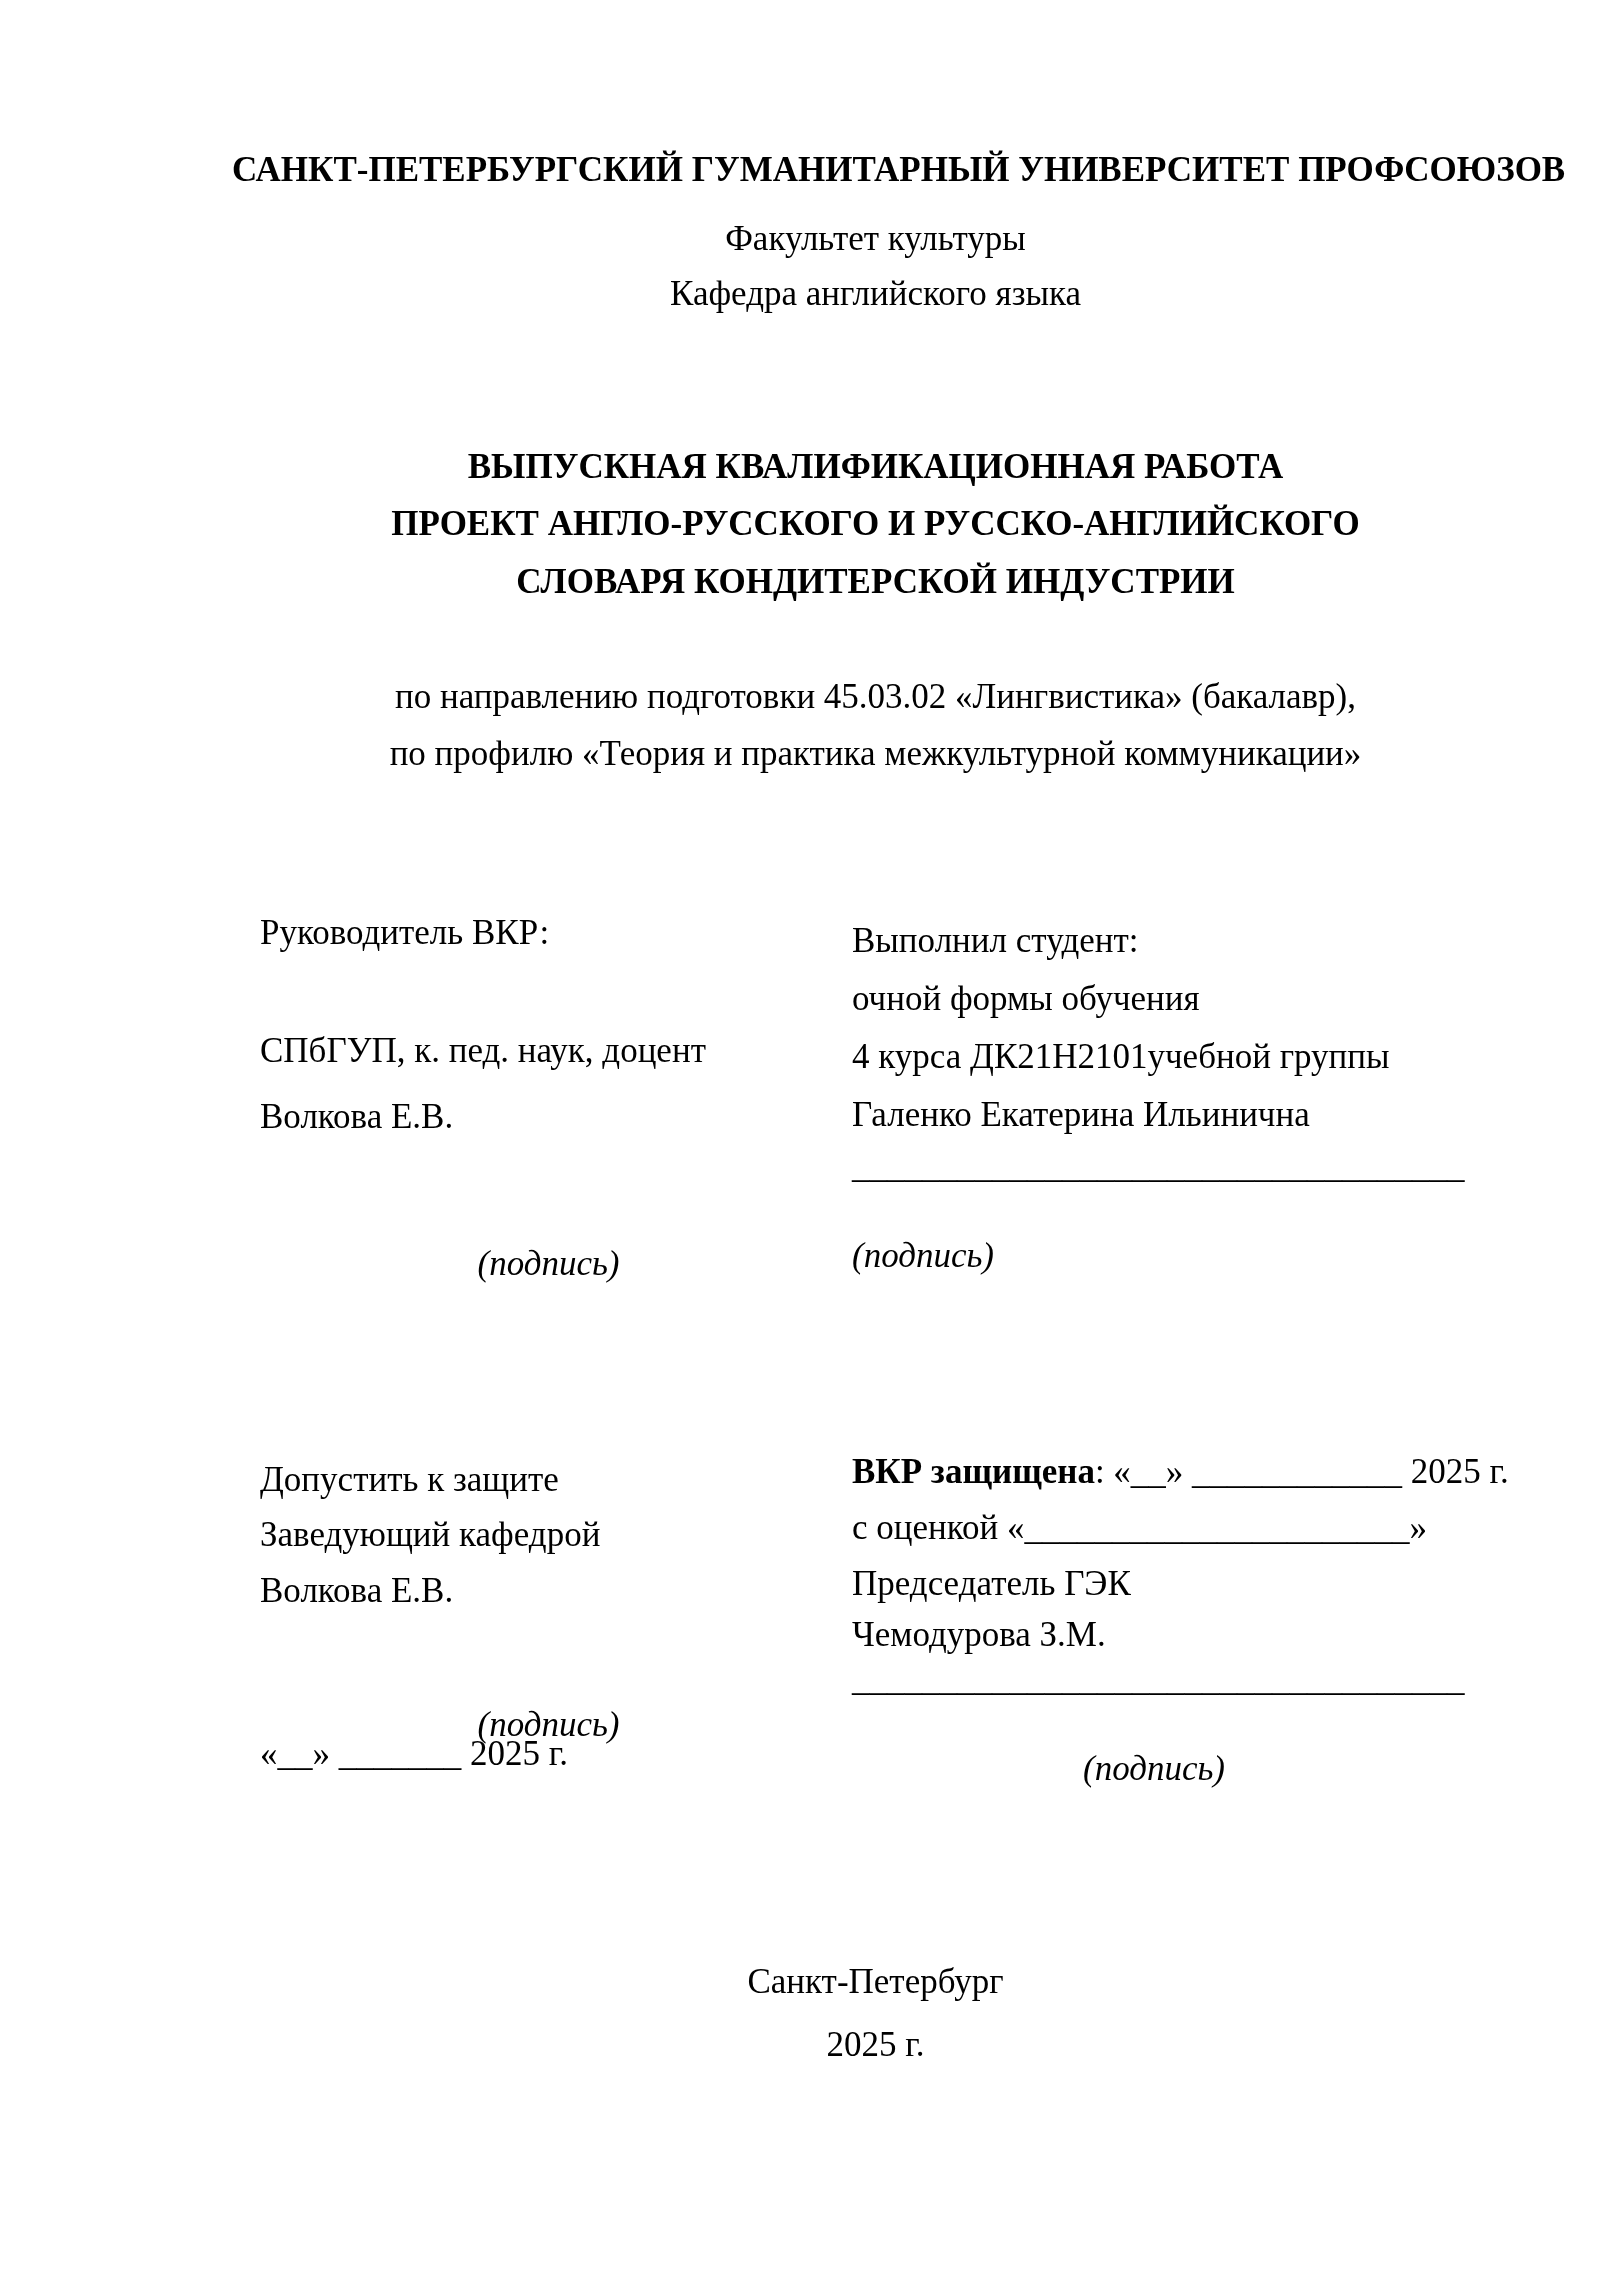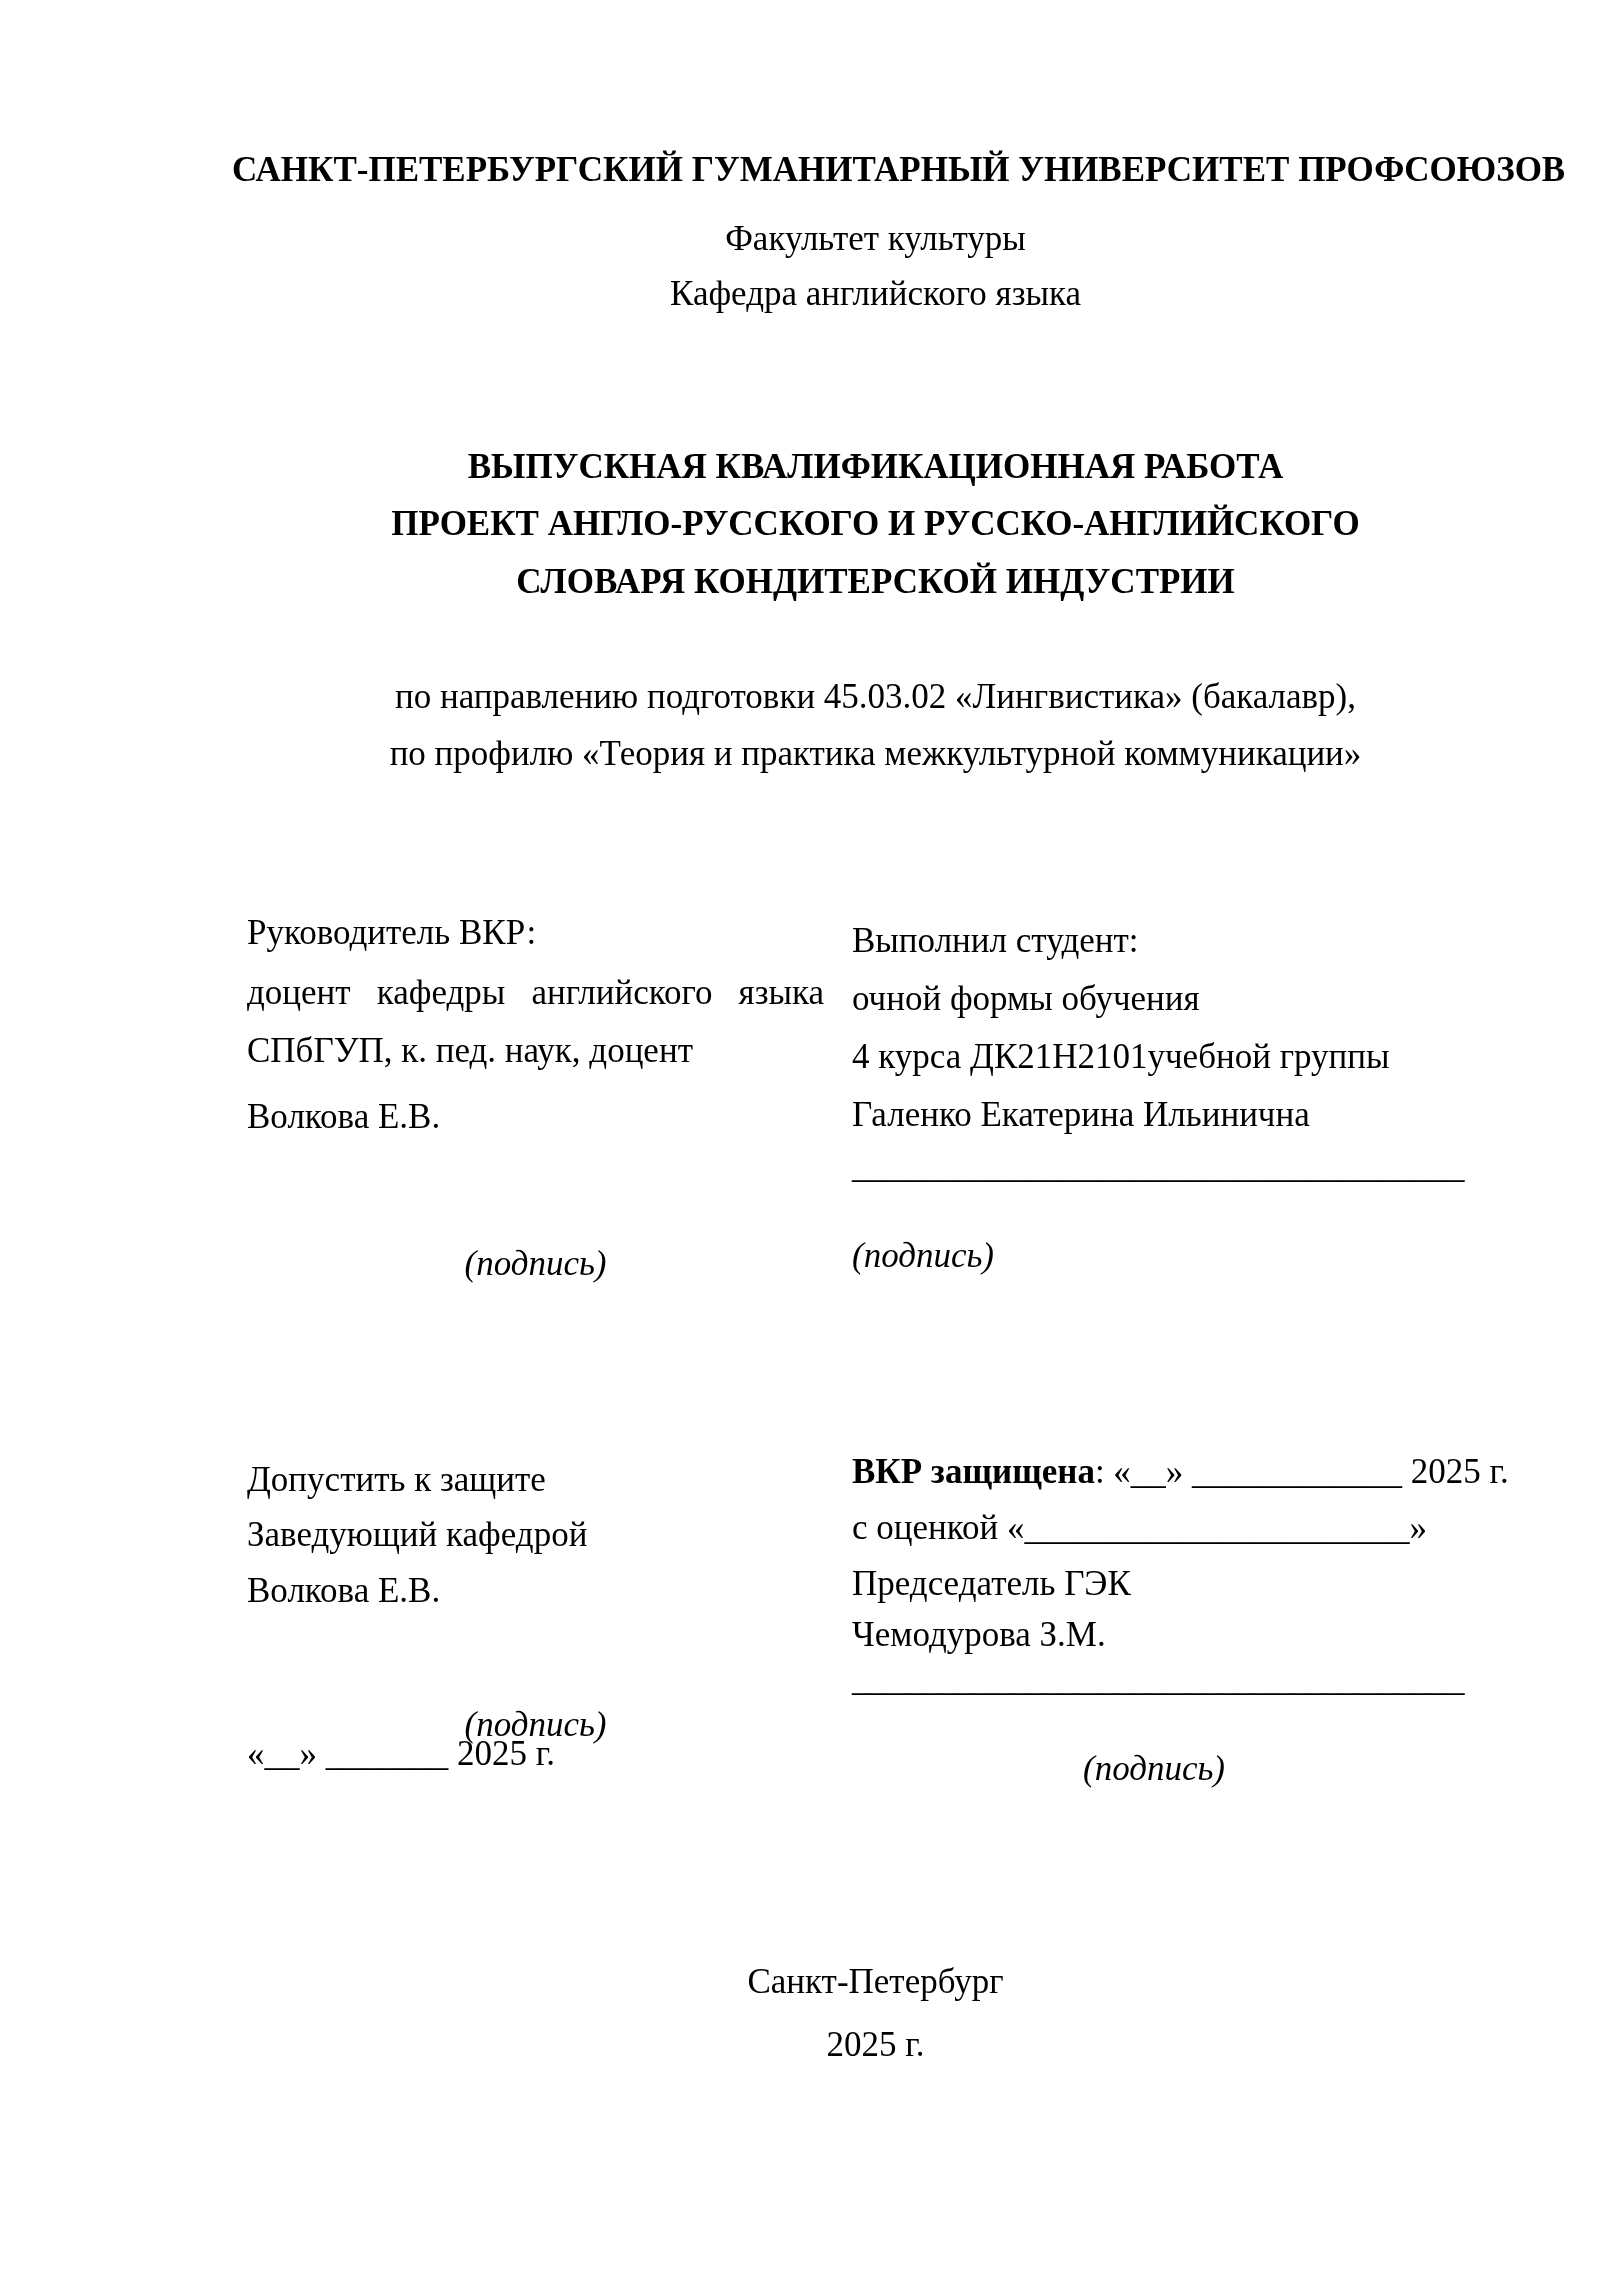--- a/index.html
+++ b/index.html
@@ -15,21 +15,21 @@
     padding-left: 16px;
   }
   .line {
     position: absolute;
     line-height: 1.18;
     white-space: nowrap;
   }
   .b { font-weight: 700; }
   .i { font-style: italic; margin-top: 43px; }
   .centerband { left: 232px; width: 1287px; text-align: center; }
-  .lcol { left: 247px; width: 577px; }
+  .lcol { left: 260px; width: 577px; }
   .rcol { left: 852px; width: 628px; }
   .tcenter { text-align: center; }
   .justify-fill {
     text-align: justify;
     text-align-last: justify;
     white-space: normal;
   }
 </style>
 </head>
 <body>
@@ -41,21 +41,20 @@
   <div class="line centerband" style="top:218px">Факультет культуры</div>
 
   <div class="line centerband b" style="top:446px">ВЫПУСКНАЯ КВАЛИФИКАЦИОННАЯ РАБОТА</div>
   <div class="line centerband b" style="top:503px">ПРОЕКТ АНГЛО-РУССКОГО И РУССКО-АНГЛИЙСКОГО</div>
   <div class="line centerband b" style="top:561px">СЛОВАРЯ КОНДИТЕРСКОЙ ИНДУСТРИИ</div>
 
   <div class="line centerband" style="top:676px">по направлению подготовки 45.03.02 «Лингвистика» (бакалавр),</div>
   <div class="line centerband" style="top:733px">по профилю «Теория и практика межкультурной коммуникации»</div>
 
   <div class="line lcol" style="top:912px">Руководитель ВКР:</div>
-  <div class="line lcol justify-fill" style="top:972px">доцент кафедры английского языка</div>
   <div class="line lcol" style="top:1030px">СПбГУП, к. пед. наук, доцент</div>
   <div class="line lcol" style="top:1096px">Волкова Е.В.</div>
   <div class="line lcol tcenter i" style="top:1200px">(подпись)</div>
 
   <div class="line rcol" style="top:920px">Выполнил студент:</div>
   <div class="line rcol" style="top:978px">очной формы обучения</div>
   <div class="line rcol" style="top:1036px">4 курса ДК21Н2101учебной группы</div>
   <div class="line rcol" style="top:1094px">Галенко Екатерина Ильинична</div>
   <div class="line rcol" style="top:1145px">___________________________________</div>
   <div class="line rcol i" style="top:1192px">(подпись)</div>

